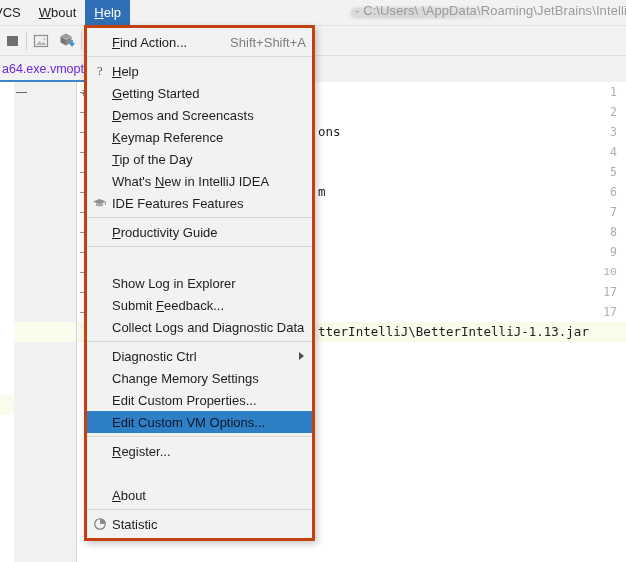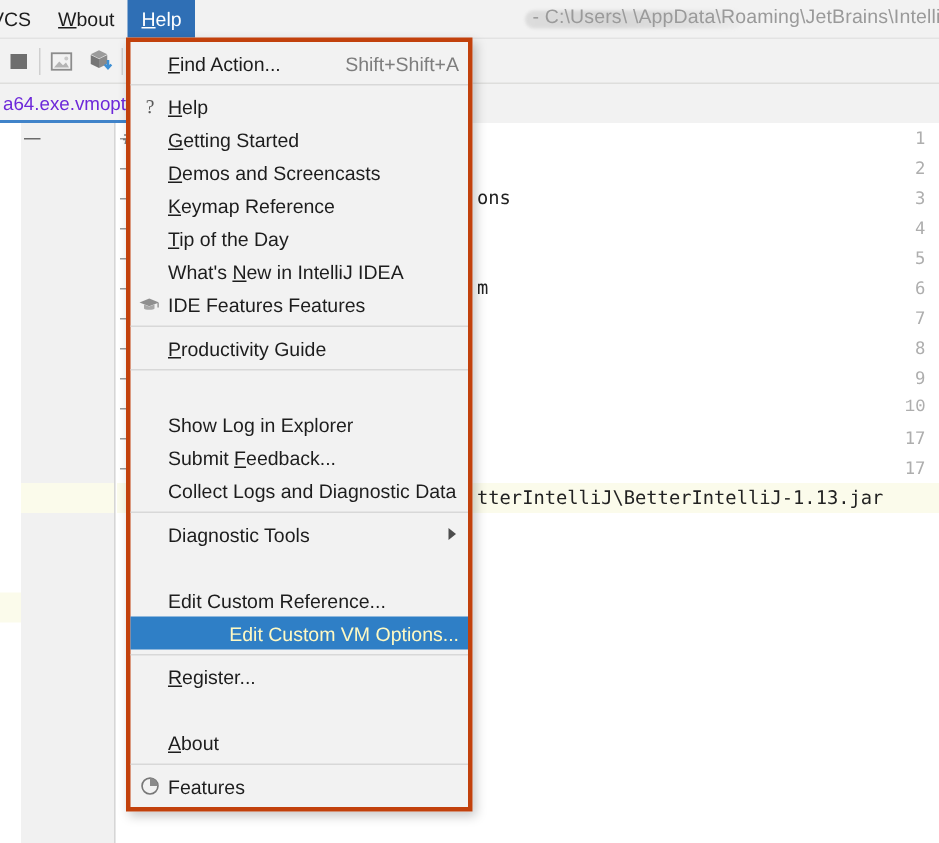--- a/index.html
+++ b/index.html
@@ -216,21 +216,21 @@
     overflow: hidden;
   }
   .mi .mi-accel {
     font-size: 13px;
     color: #7d7d7d;
     padding-left: 14px;
   }
   .mi.selected {
     background: #2f7fc6;
   }
-  .mi.selected .mi-label { color: #fef9c3; text-align: right; }
+  .mi.selected .mi-label { color: #0f172a; }
   .mi-sep {
     height: 1px;
     background: #d8d8d8;
     margin: 3px 0 3px 0;
   }
   .submenu-arrow {
     width: 0; height: 0;
     border-left: 5px solid #4d4d4d;
     border-top: 4px solid transparent;
     border-bottom: 4px solid transparent;
@@ -393,29 +393,30 @@
       <span class="icon-slot"></span>
       <span class="mi-label">Submit <span class="u">F</span>eedback...</span>
     </div>
     <div class="mi">
       <span class="icon-slot"></span>
       <span class="mi-label">Collect Logs and Diagnostic Data</span>
     </div>
     <div class="mi-sep"></div>
     <div class="mi">
       <span class="icon-slot"></span>
-      <span class="mi-label">Diagnostic Tools</span>
+      <span class="mi-label">Diagnostic Ctrl</span>
       <span class="submenu-arrow"></span>
     </div>
     <div class="mi">
       <span class="icon-slot"></span>
-    </div>
-    <div class="mi">
-      <span class="icon-slot"></span>
-      <span class="mi-label">Edit Custom Reference...</span>
+      <span class="mi-label">Change Memory Settings</span>
+    </div>
+    <div class="mi">
+      <span class="icon-slot"></span>
+      <span class="mi-label">Edit Custom Properties...</span>
     </div>
     <div class="mi selected">
       <span class="icon-slot"></span>
       <span class="mi-label">Edit Custom VM Options...</span>
     </div>
     <div class="mi-sep"></div>
     <div class="mi">
       <span class="icon-slot"></span>
       <span class="mi-label"><span class="u">R</span>egister...</span>
     </div>
@@ -427,15 +428,15 @@
       <span class="mi-label"><span class="u">A</span>bout</span>
     </div>
     <div class="mi-sep"></div>
     <div class="mi">
       <span class="icon-slot">
         <svg width="14" height="14" viewBox="0 0 14 14">
           <circle cx="7" cy="7" r="5.3" fill="none" stroke="#777" stroke-width="1.1"></circle>
           <path d="M7 7 L7 1.7 A5.3 5.3 0 0 1 12.3 7 Z" fill="#8a8a8a"></path>
         </svg>
       </span>
-      <span class="mi-label">Features</span>
+      <span class="mi-label">Statistic</span>
     </div>
   </div>
 
 </body></html>

